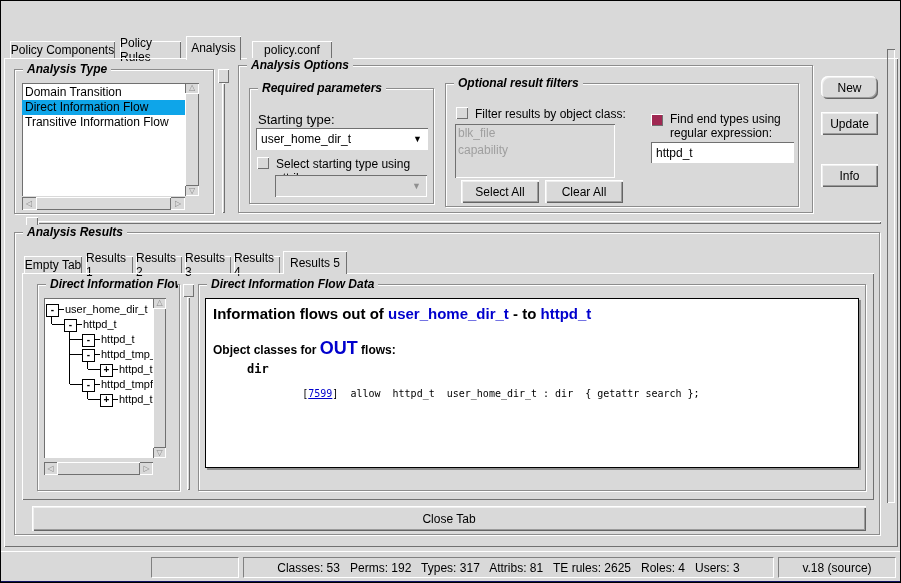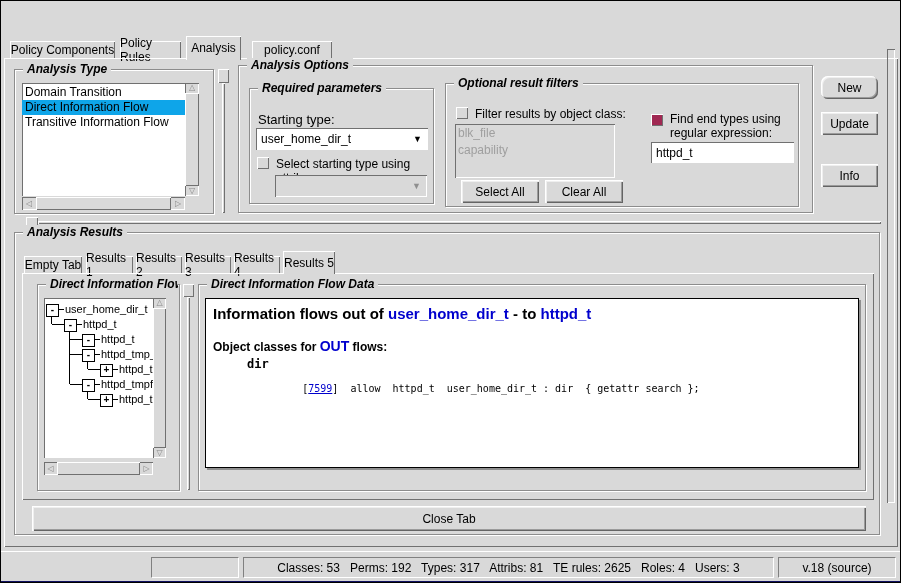--- a/index.html
+++ b/index.html
@@ -153,21 +153,21 @@
       </div>
     <div class="tab" style="left:121px;top:23px;width:46px;height:17px;">
         <span>Results 2</span>
       </div>
     <div class="tab" style="left:170px;top:23px;width:46px;height:17px;">
         <span>Results 3</span>
       </div>
     <div class="tab" style="left:219px;top:23px;width:46px;height:17px;">
         <span>Results 4</span>
       </div>
-    <div class="tab active" style="left:268px;top:18px;width:52px;height:23px;">
+    <div class="tab active" style="left:268px;top:18px;width:64px;height:23px;">
         <span>Results 5</span>
       </div>
 
     <div class="abs bev-up1" style="left:7px;top:40px;width:852px;height:227px;"></div>
 
     <div class="abs groove" style="left:22px;top:51px;width:143px;height:207px;z-index:2;">
       <span class="gtitle" style="max-width:124px;overflow:hidden;">Direct Information Flow T</span>
       <div class="abs bev-dn1" style="left:6px;top:13px;width:109px;height:160px;background:#fff;overflow:hidden;">
         <div>
           <div class="tline" style="left:7px;top:17px;width:1px;height:9px;"></div>
@@ -232,21 +232,21 @@
     <div class="abs bev-up1" style="left:168px;top:51px;width:11px;height:13px;z-index:2;"></div>
     <div class="abs bev-up1" style="left:172px;top:64px;width:3px;height:193px;z-index:2;"></div>
 
     <div class="abs groove" style="left:183px;top:51px;width:668px;height:207px;z-index:2;">
       <span class="gtitle">Direct Information Flow Data</span>
       <div class="abs" style="left:6px;top:13px;width:654px;height:170px;background:#fff;border:1px solid #000;box-shadow:2px 2px 0 #8f8f8f;overflow:hidden;">
         <div style="margin:6px 0 0 7px;font-size:15px;font-weight:bold;">
           <span class="pre">Information flows out of </span><span class="blue pre">user_home_dir_t</span><span class="pre"> - to </span><span class="blue pre">httpd_t</span>
         </div>
         <div style="margin:16px 0 0 7px;font-size:12px;font-weight:bold;">
-          <span class="pre">Object classes for </span><span class="blue pre" style="font-size:14px;">OUT</span><span class="pre"> flows:</span>
+          <span class="pre">Object classes for </span><span class="blue pre" style="font-size:18px;">OUT</span><span class="pre"> flows:</span>
         </div>
         <div style="margin:3px 0 0 41px;font-size:12px;font-weight:bold;font-family:'DejaVu Sans Mono',monospace;">dir</div>
         <div class="pre" style="margin:1px 0 0 36px;font-size:10px;font-family:'DejaVu Sans Mono',monospace;">
           <span>[</span><span class="blue" style="text-decoration:underline;">7599</span><span class="pre">]  allow  httpd_t  user_home_dir_t : dir  { getattr search };</span>
         </div>
       </div>
     </div>
 
     <div class="abs btn bev-up2" style="left:17px;top:273px;width:834px;height:25px;">
         <span>Close Tab</span>

